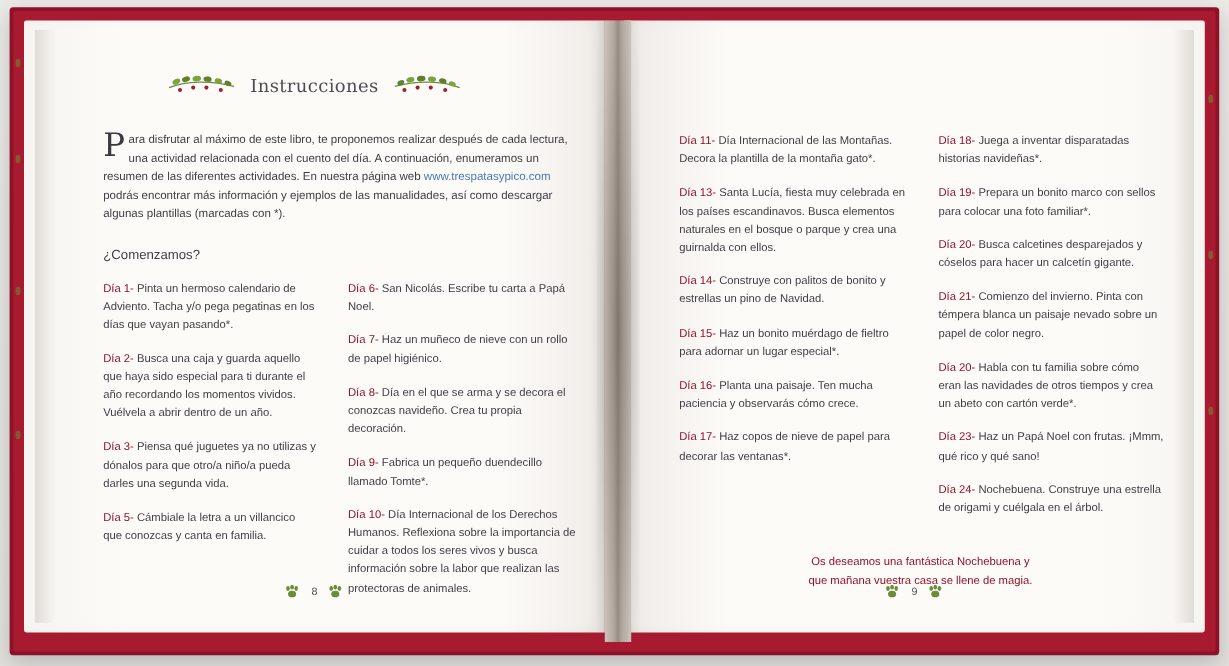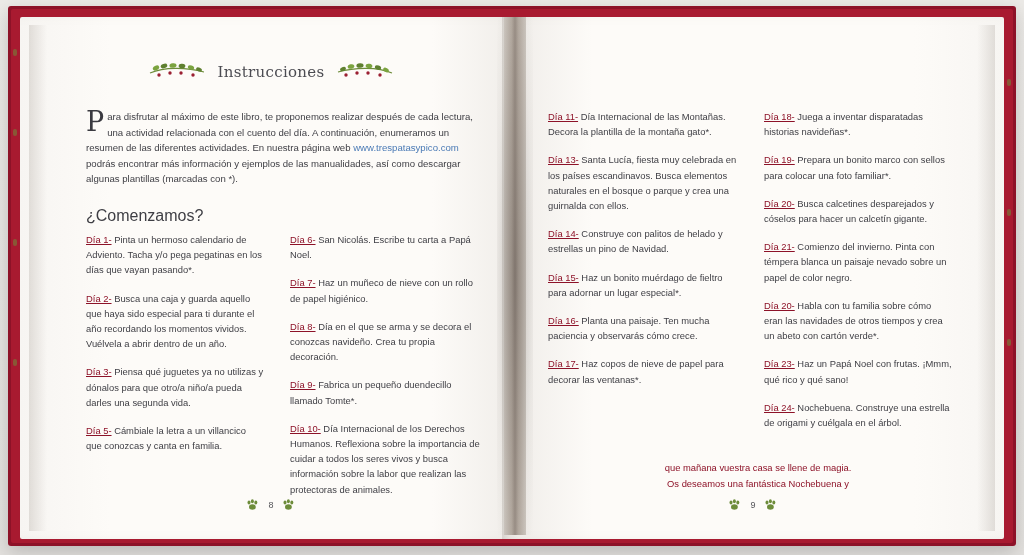--- a/index.html
+++ b/index.html
@@ -38,24 +38,23 @@
     top: 3px;
     right: 3px;
     bottom: 3px;
     background: #a81a30;
     border-radius: 2px;
   }
 
   .page {
     position: absolute;
     top: 8px;
-    bottom: 4px;
+    bottom: 16px;
     background: #fbf9f6;
     overflow: hidden;
-    padding-left: 18px;
   }
   .page-left {
     left: 9px;
     width: 484px;
     border-radius: 2px 0 0 2px;
     background: linear-gradient(90deg, #f7f5f2 0%, #fdfbf8 18%, #fdfbf8 82%, #efece8 100%);
     box-shadow: inset -10px 0 16px -10px rgba(120,110,100,0.35);
   }
   .page-right {
     right: 9px;
@@ -143,37 +142,36 @@
     color: #3a3a40;
   }
   .intro a {
     color: #4a7ab5;
     text-decoration: none;
   }
   .question {
     position: absolute;
     left: 66px;
     top: 190px;
-    font-size: 16px;
+    font-size: 11px;
     color: #3e3e44;
   }
 
   
   .col {
     position: absolute;
     font-size: 9.4px;
     line-height: 15.2px;
     color: #3e3e44;
   }
   .day-item {
     margin-bottom: 13px;
   }
   .day-label {
     color: #8d1228;
-    text-decoration: underline;
   }
 
   .left-col-1 { left: 66px; top: 215px; width: 178px; }
   .left-col-2 { left: 270px; top: 215px; width: 190px; }
 
   .right-col-1 { left: 46px; top: 92px; width: 195px; }
   .right-col-2 { left: 262px; top: 92px; width: 188px; }
 
   .closing {
     position: absolute;
@@ -318,39 +316,39 @@
         </div>
         <div class="edge-shadow-left"></div>
       </div>
 
       <div class="page page-right">
         <div class="page-content">
 
           <div class="col right-col-1">
             <div class="day-item"><span class="day-label">Día 11-</span><span> Día Internacional de las Montañas. Decora la plantilla de la montaña gato*.</span></div>
             <div class="day-item"><span class="day-label">Día 13-</span><span> Santa Lucía, fiesta muy celebrada en los países escandinavos. Busca elementos naturales en el bosque o parque y crea una guirnalda con ellos.</span></div>
-            <div class="day-item"><span class="day-label">Día 14-</span><span> Construye con palitos de helado y estrellas un pino de Navidad.</span></div>
+            <div class="day-item"><span class="day-label">Día 14-</span><span> Construye con palitos de bonito y estrellas un pino de Navidad.</span></div>
             <div class="day-item"><span class="day-label">Día 15-</span><span> Haz un bonito muérdago de fieltro para adornar un lugar especial*.</span></div>
             <div class="day-item"><span class="day-label">Día 16-</span><span> Planta una paisaje. Ten mucha paciencia y observarás cómo crece.</span></div>
             <div class="day-item"><span class="day-label">Día 17-</span><span> Haz copos de nieve de papel para decorar las ventanas*.</span></div>
           </div>
 
           <div class="col right-col-2">
             <div class="day-item"><span class="day-label">Día 18-</span><span> Juega a inventar disparatadas historias navideñas*.</span></div>
             <div class="day-item"><span class="day-label">Día 19-</span><span> Prepara un bonito marco con sellos para colocar una foto familiar*.</span></div>
             <div class="day-item"><span class="day-label">Día 20-</span><span> Busca calcetines desparejados y cóselos para hacer un calcetín gigante.</span></div>
             <div class="day-item"><span class="day-label">Día 21-</span><span> Comienzo del invierno. Pinta con témpera blanca un paisaje nevado sobre un papel de color negro.</span></div>
             <div class="day-item"><span class="day-label">Día 20-</span><span> Habla con tu familia sobre cómo eran las navidades de otros tiempos y crea un abeto con cartón verde*.</span></div>
             <div class="day-item"><span class="day-label">Día 23-</span><span> Haz un Papá Noel con frutas. ¡Mmm, qué rico y qué sano!</span></div>
             <div class="day-item"><span class="day-label">Día 24-</span><span> Nochebuena. Construye una estrella de origami y cuélgala en el árbol.</span></div>
           </div>
 
           <div class="closing">
+            <div>Os deseamos una fantástica Nochebuena y</div>
             <div>que mañana vuestra casa se llene de magia.</div>
-            <div>Os deseamos una fantástica Nochebuena y</div>
           </div>
 
           <div class="footer">
             <span class="footer-row">
               <span class="paw">
                 <svg width="14" height="12" viewBox="0 0 14 12">
                   <ellipse cx="3" cy="3.4" rx="1.5" ry="2" fill="#6d8c3a"></ellipse>
                   <ellipse cx="6.4" cy="2.3" rx="1.5" ry="2" fill="#6d8c3a"></ellipse>
                   <ellipse cx="9.8" cy="3.4" rx="1.5" ry="2" fill="#6d8c3a"></ellipse>
                   <ellipse cx="6.4" cy="8" rx="3.4" ry="2.8" fill="#6d8c3a"></ellipse>

